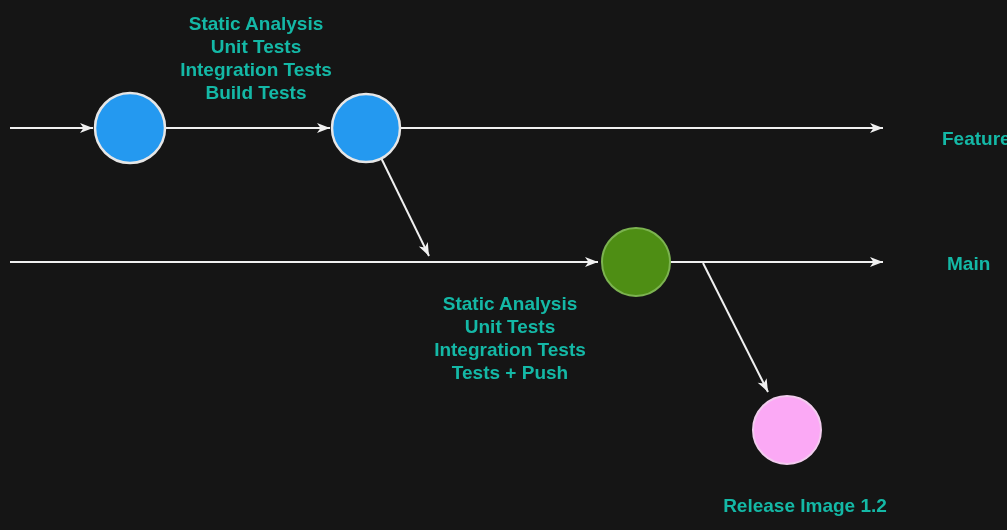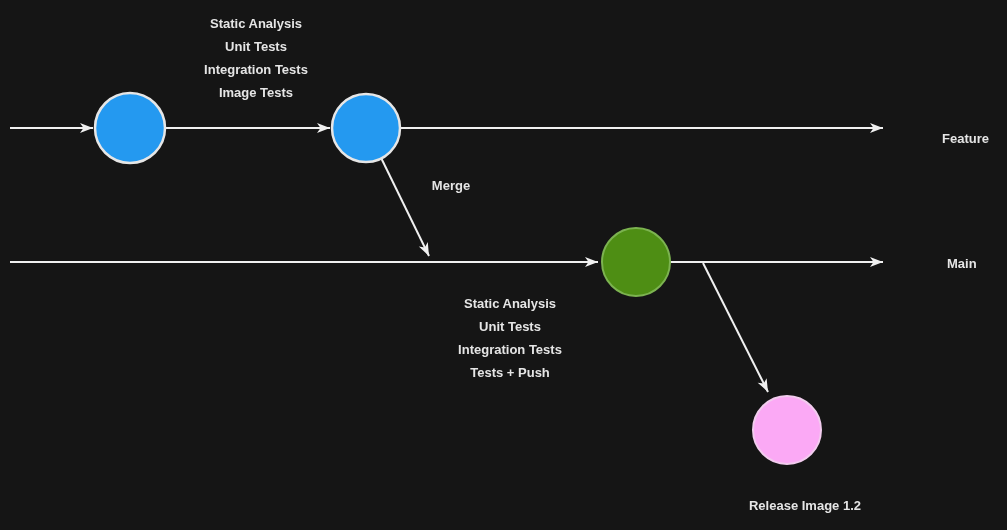--- a/index.html
+++ b/index.html
@@ -26,23 +26,23 @@
     fill: none;
   }
   .node {
     stroke-width: 2.5;
   }
   .node-blue   { stroke: #e6e6e6; }
   .node-green  { stroke: #7cb350; stroke-width: 2; }
   .node-pink   { stroke: #f2ccee; stroke-width: 2; }
   .lbl {
     position: absolute;
-    color: #e5e5e5;
+    color: #14b8a6;
     font-weight: 700;
-    font-size: 13px;
+    font-size: 19px;
     line-height: 23px;
     text-align: center;
     white-space: nowrap;
   }
   .lbl-left { text-align: left; }
 </style>
 </head>
 <body>
 
 <div class="stage">
@@ -68,25 +68,24 @@
     <circle class="node node-blue" cx="130" cy="128" r="35" fill="#2499f0"></circle>
     <circle class="node node-blue" cx="366" cy="128" r="34" fill="#2499f0"></circle>
     <circle class="node node-green" cx="636" cy="262" r="34" fill="#4e8e14"></circle>
     <circle class="node node-pink" cx="787" cy="430" r="34" fill="#fba9f5"></circle>
   </svg>
 
   <div class="lbl" style="left:156px; top:12px; width:200px;">
     <div>Static Analysis</div>
     <div>Unit Tests</div>
     <div>Integration Tests</div>
-    <div>Image Tests</div>
+    <div>Build Tests</div>
   </div>
 
   <div class="lbl" style="left:391px; top:174px; width:120px;">
-    <div>Merge</div>
   </div>
 
   <div class="lbl" style="left:410px; top:292px; width:200px;">
     <div>Static Analysis</div>
     <div>Unit Tests</div>
     <div>Integration Tests</div>
     <div>Tests + Push</div>
   </div>
 
   <div class="lbl" style="left:705px; top:494px; width:200px;">Release Image 1.2</div>

